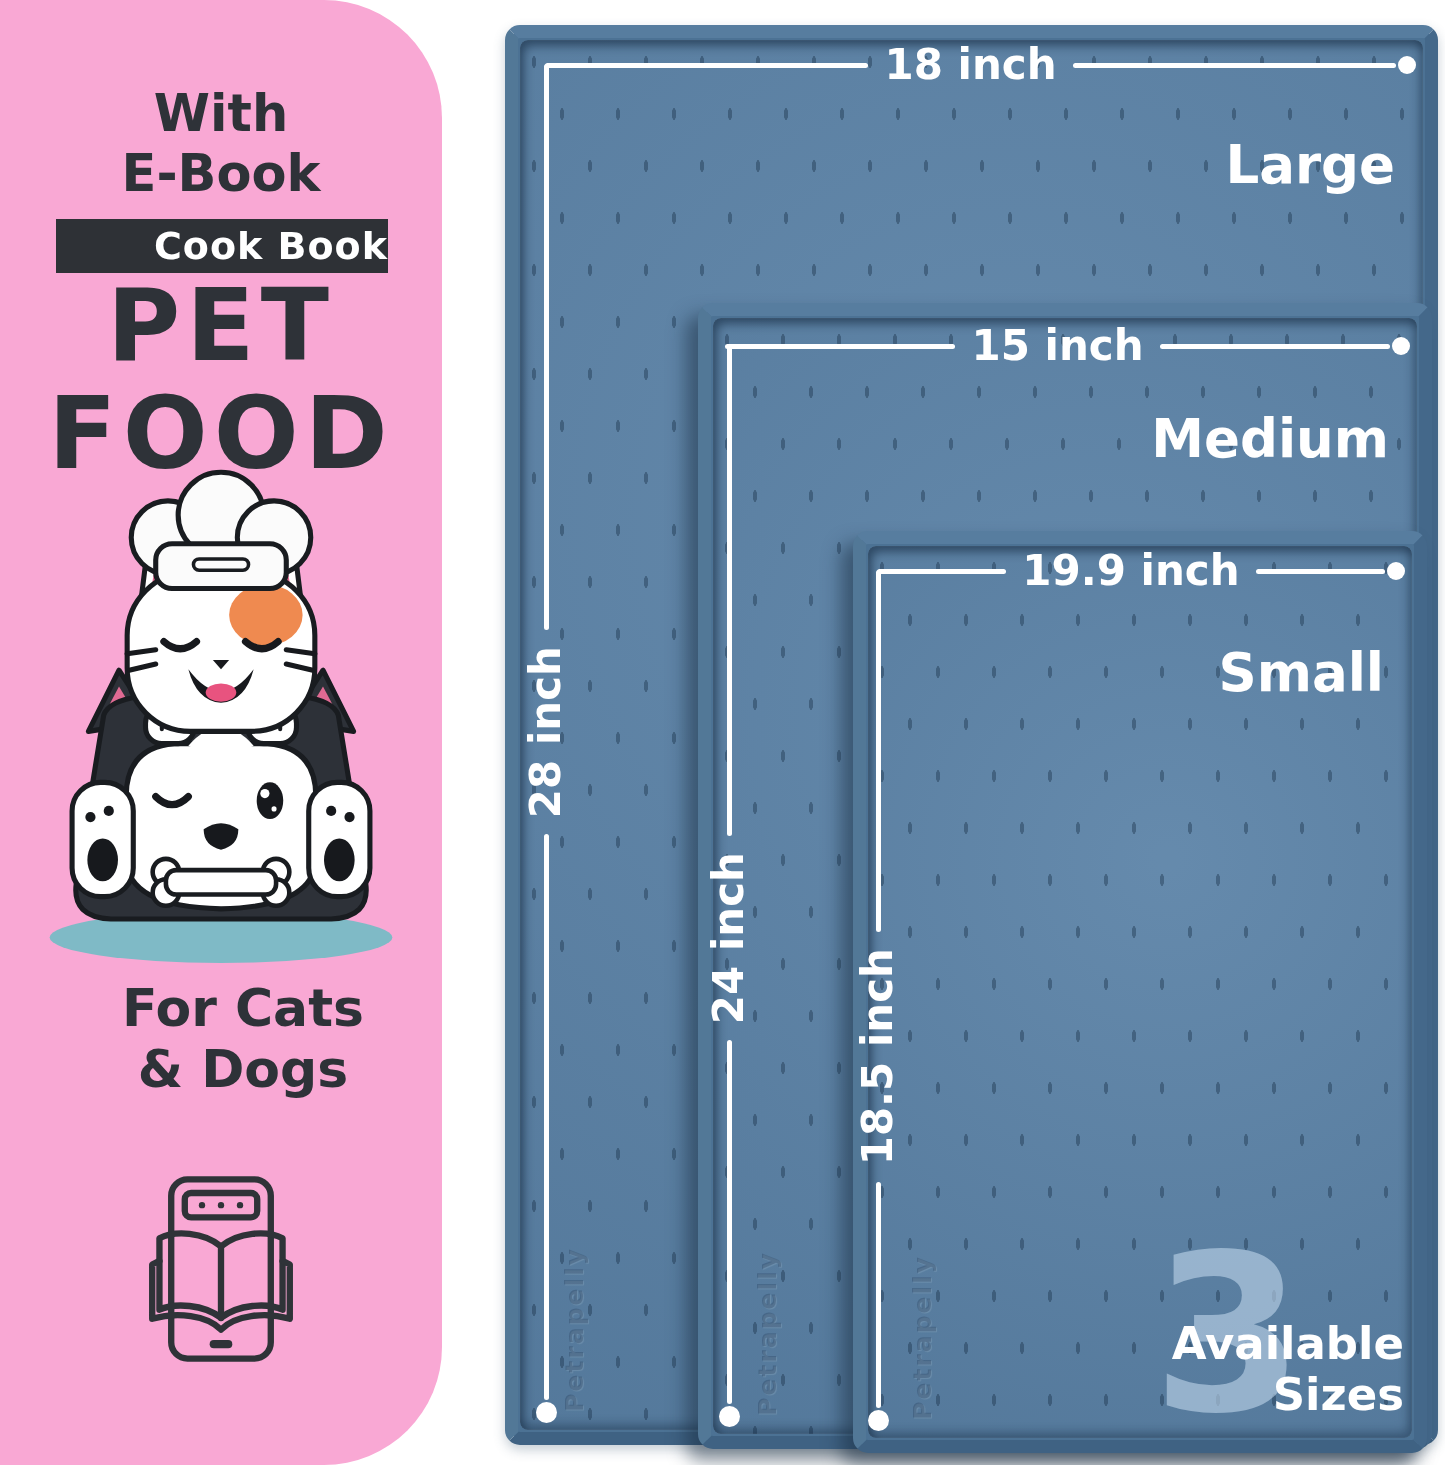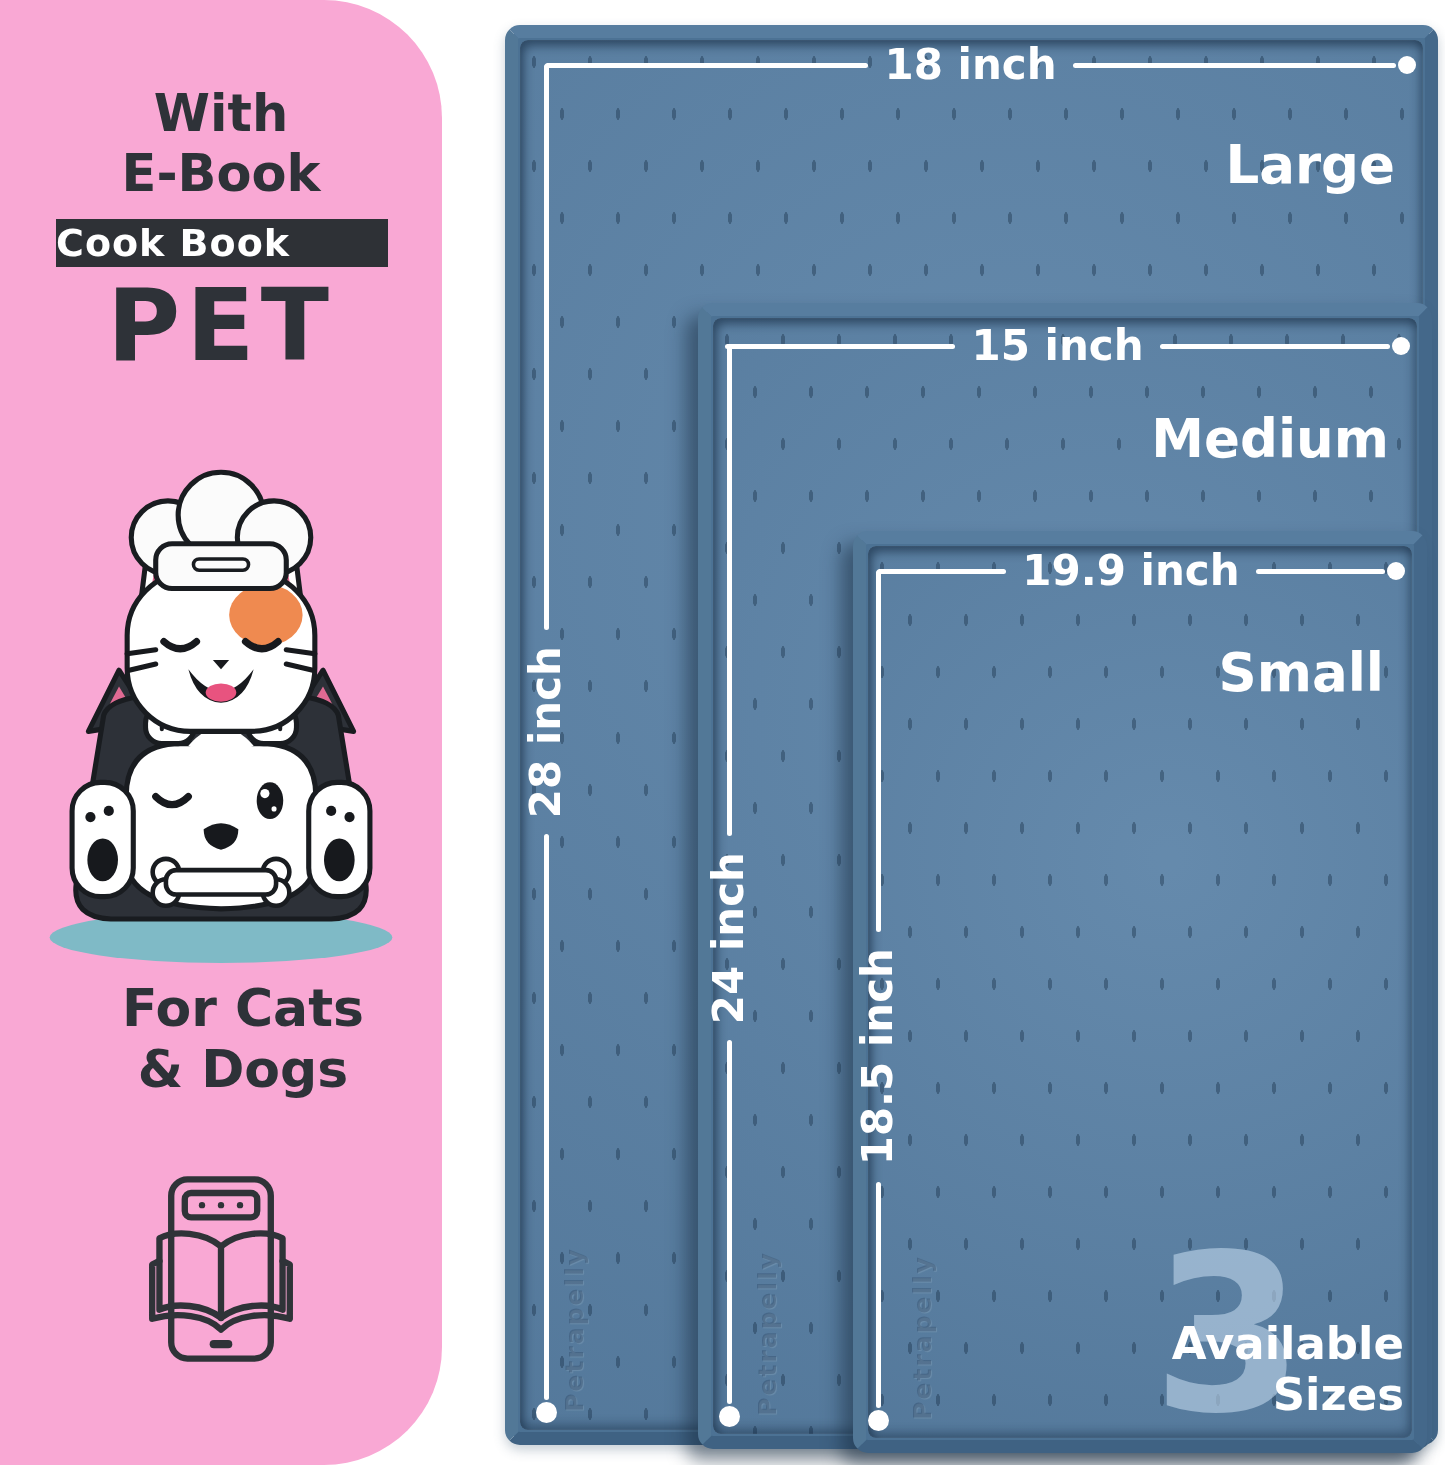--- a/index.html
+++ b/index.html
@@ -5,22 +5,22 @@
   * { margin:0; padding:0; box-sizing:border-box; }
   html,body { width:1445px; height:1465px; background:#ffffff; overflow:hidden;
               font-family:"DejaVu Sans","Liberation Sans",sans-serif; }
   #stage { position:relative; width:1445px; height:1465px; background:#ffffff; }
 
   
   .left-panel { position:absolute; left:0; top:0; width:442px; height:1465px;
                 background:#f9a8d4; border-radius:0 118px 118px 0; overflow:hidden; }
   .lp-title { position:absolute; top:84px; left:0; width:100%; text-align:center;
               color:#2e3238; font-weight:700; font-size:51px; line-height:1.17; }
-  .lp-badge { position:absolute; top:219px; left:56px; right:54px; height:48px;
-              background:#2e3136; display:flex; align-items:center; justify-content:flex-start; }
+  .lp-badge { position:absolute; top:219px; left:56px; right:54px; height:54px;
+              background:#2e3136; display:flex; align-items:center; justify-content:flex-end; }
   .lp-badge span { color:#ffffff; font-weight:700; font-size:38px; letter-spacing:1px; }
   .lp-heading { position:absolute; top:272px; left:0; width:100%; text-align:center;
                color:#2e3238; font-weight:800; font-size:100px; line-height:1.08; letter-spacing:6px; }
   .lp-sub { position:absolute; top:978px; left:0; width:100%; text-align:center;
             color:#2e3238; font-weight:700; font-size:52px; line-height:1.18;padding-left:44px; }
   .lp-illustration { position:absolute; top:458px; left:50%; transform:translateX(-50%);
                      width:392px; height:510px; }
   .lp-ebook { position:absolute; top:1168px; left:50%; transform:translateX(-50%);
               width:172px; height:202px; }
 
@@ -87,20 +87,21 @@
   <div class="left-panel">
     <div class="lp-title">
       <div>With</div>
       <div>E-Book</div>
     </div>
     <div class="lp-badge">
       <span>Cook Book</span>
     </div>
     <div class="lp-heading">
       <div>PET</div>
+      <div>FOOD</div>
     </div>
 
     <svg class="lp-illustration" viewBox="0 0 380 500">
       <ellipse cx="190" cy="470" rx="168" ry="25" fill="#7fbac6"></ellipse>
 
       <path d="M60 268 L90 208 L122 258 Z" fill="#2d3138" stroke="#191c20" stroke-width="5" stroke-linejoin="round"></path>
       <path d="M320 268 L290 208 L258 258 Z" fill="#2d3138" stroke="#191c20" stroke-width="5" stroke-linejoin="round"></path>
       <path d="M72 258 L90 224 L108 254 Z" fill="#e06a93"></path>
       <path d="M308 258 L290 224 L272 254 Z" fill="#e06a93"></path>
 

